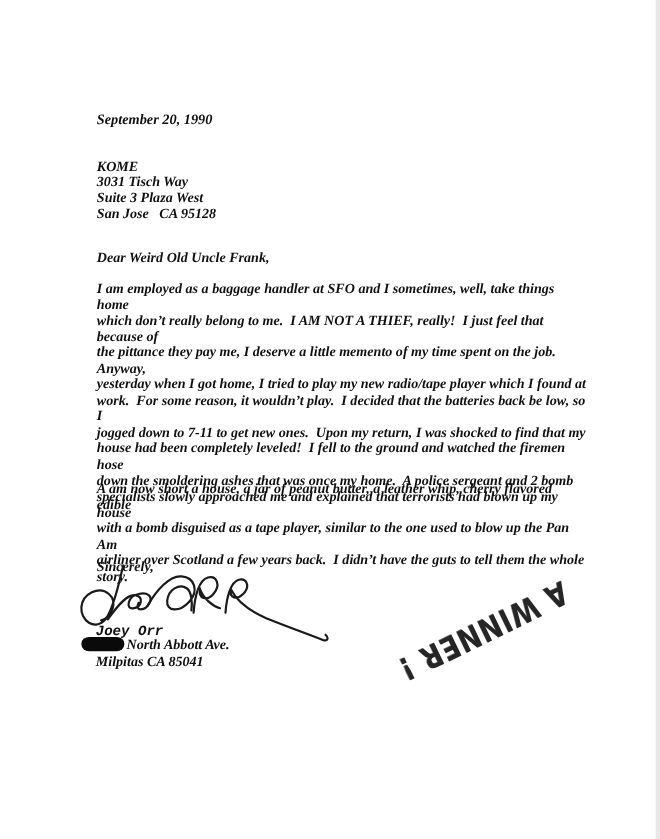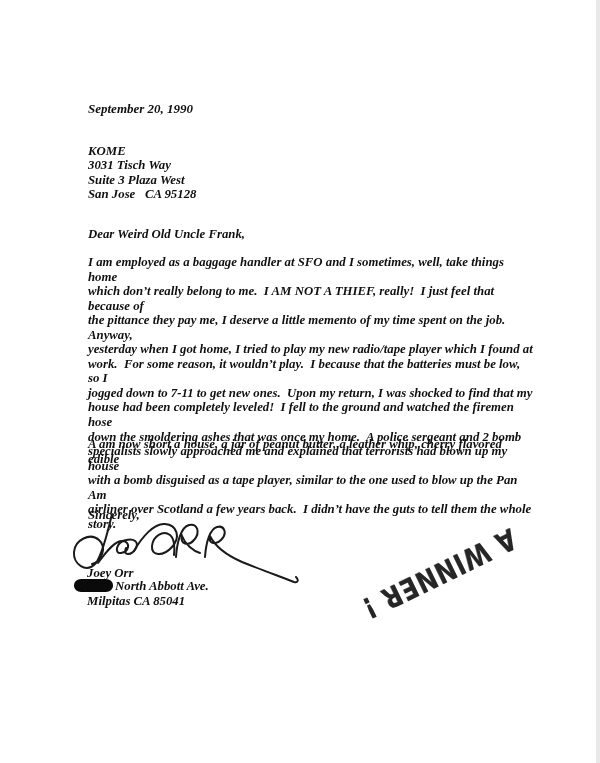--- a/index.html
+++ b/index.html
@@ -17,21 +17,21 @@
   .abs { position: absolute; }
   .line { white-space: pre-wrap; }
   .date       { left: 88px; top: 101px; font-size: 13px; }
   .recipient  { left: 88px; top: 144px; font-size: 12.8px; line-height: 14.4px; }
   .salutation { left: 88px; top: 227px; font-size: 12.8px; }
   .para       { left: 88px; font-size: 12.8px; line-height: 14.55px; width: 445px; }
   .para1 { top: 255px; }
   .para2 { top: 437px; }
   .closing    { left: 88px; top: 508px; font-size: 12.8px; }
   .signature  { left: 70px; top: 511px; }
-  .sig-name   { left: 87px; top: 566px; font-size: 12.8px; }
+  .sig-name   { left: 87px; top: 566px; font-size: 12.8px; font-family: Liberation Mono, monospace; }
   .sender-street { left: 74px; top: 579px; font-size: 12.8px; display: flex; }
   .redaction {
     display: inline-block;
     width: 39px; height: 13px;
     background: #0a0a0a;
     border-radius: 7px / 6px;
     margin-right: 2px;
   }
   .sender-city { left: 87px; top: 594px; font-size: 12.8px; }
   .stamp {
@@ -66,21 +66,21 @@
       <div class="line">San Jose   CA 95128</div>
     </div>
 
   <div class="abs salutation">Dear Weird Old Uncle Frank,</div>
 
   <div class="abs para para1">
       <div class="line">I am employed as a baggage handler at SFO and I sometimes, well, take things home</div>
       <div class="line">which don’t really belong to me.  I AM NOT A THIEF, really!  I just feel that because of</div>
       <div class="line">the pittance they pay me, I deserve a little memento of my time spent on the job.  Anyway,</div>
       <div class="line">yesterday when I got home, I tried to play my new radio/tape player which I found at</div>
-      <div class="line">work.  For some reason, it wouldn’t play.  I because that the batteries must be low, so I</div>
+      <div class="line">work.  For some reason, it wouldn’t play.  I decided that the batteries back be low, so I</div>
       <div class="line">jogged down to 7-11 to get new ones.  Upon my return, I was shocked to find that my</div>
       <div class="line">house had been completely leveled!  I fell to the ground and watched the firemen hose</div>
       <div class="line">down the smoldering ashes that was once my home.  A police sergeant and 2 bomb</div>
       <div class="line">specialists slowly approached me and explained that terrorists had blown up my house</div>
       <div class="line">with a bomb disguised as a tape player, similar to the one used to blow up the Pan Am</div>
       <div class="line">airliner over Scotland a few years back.  I didn’t have the guts to tell them the whole</div>
       <div class="line">story.</div>
     </div>
 
   <div class="abs para para2">

